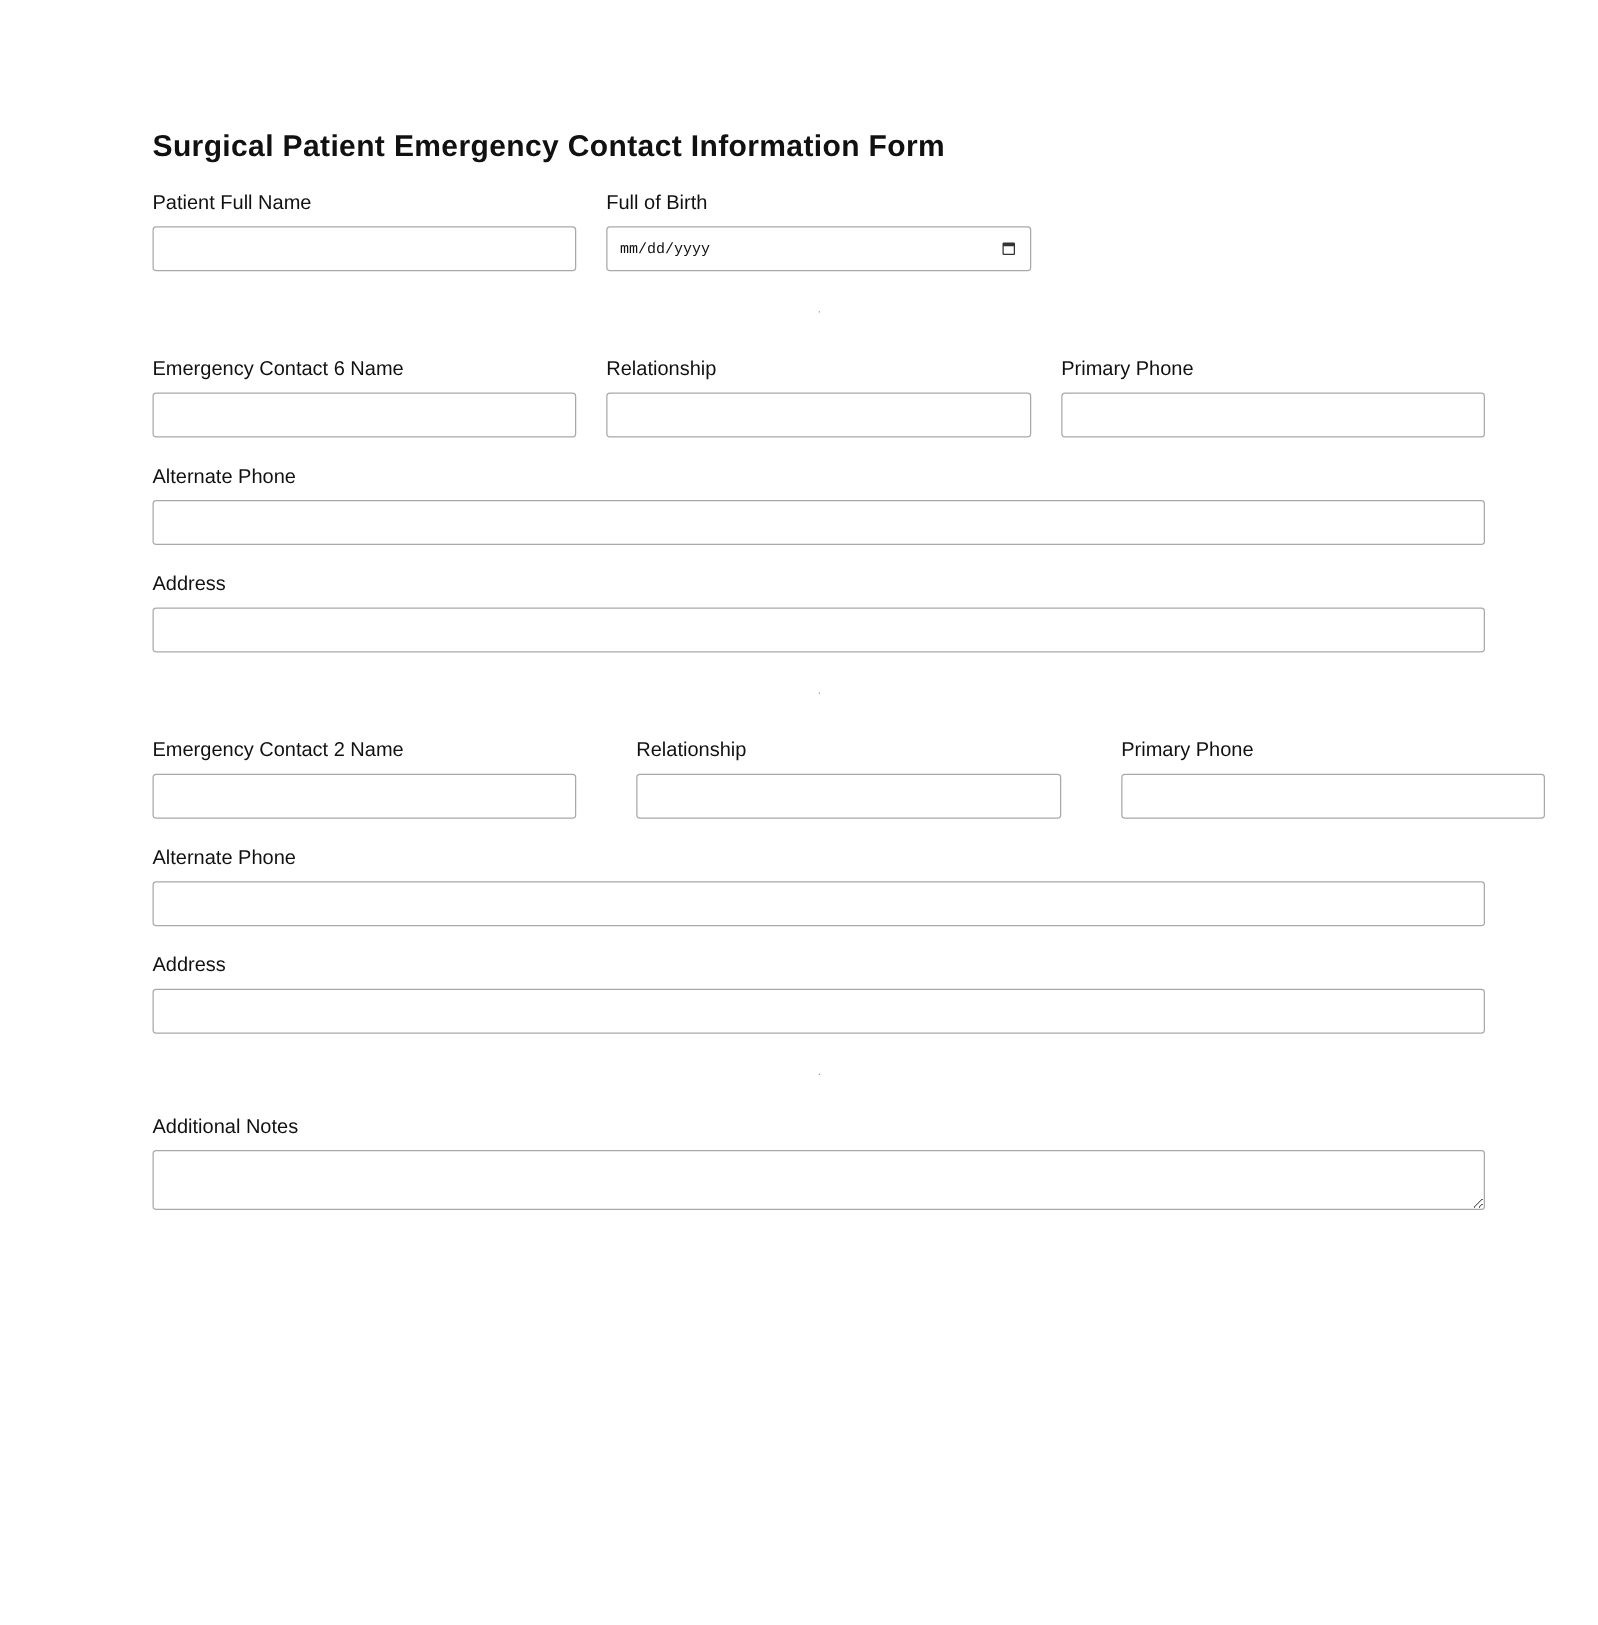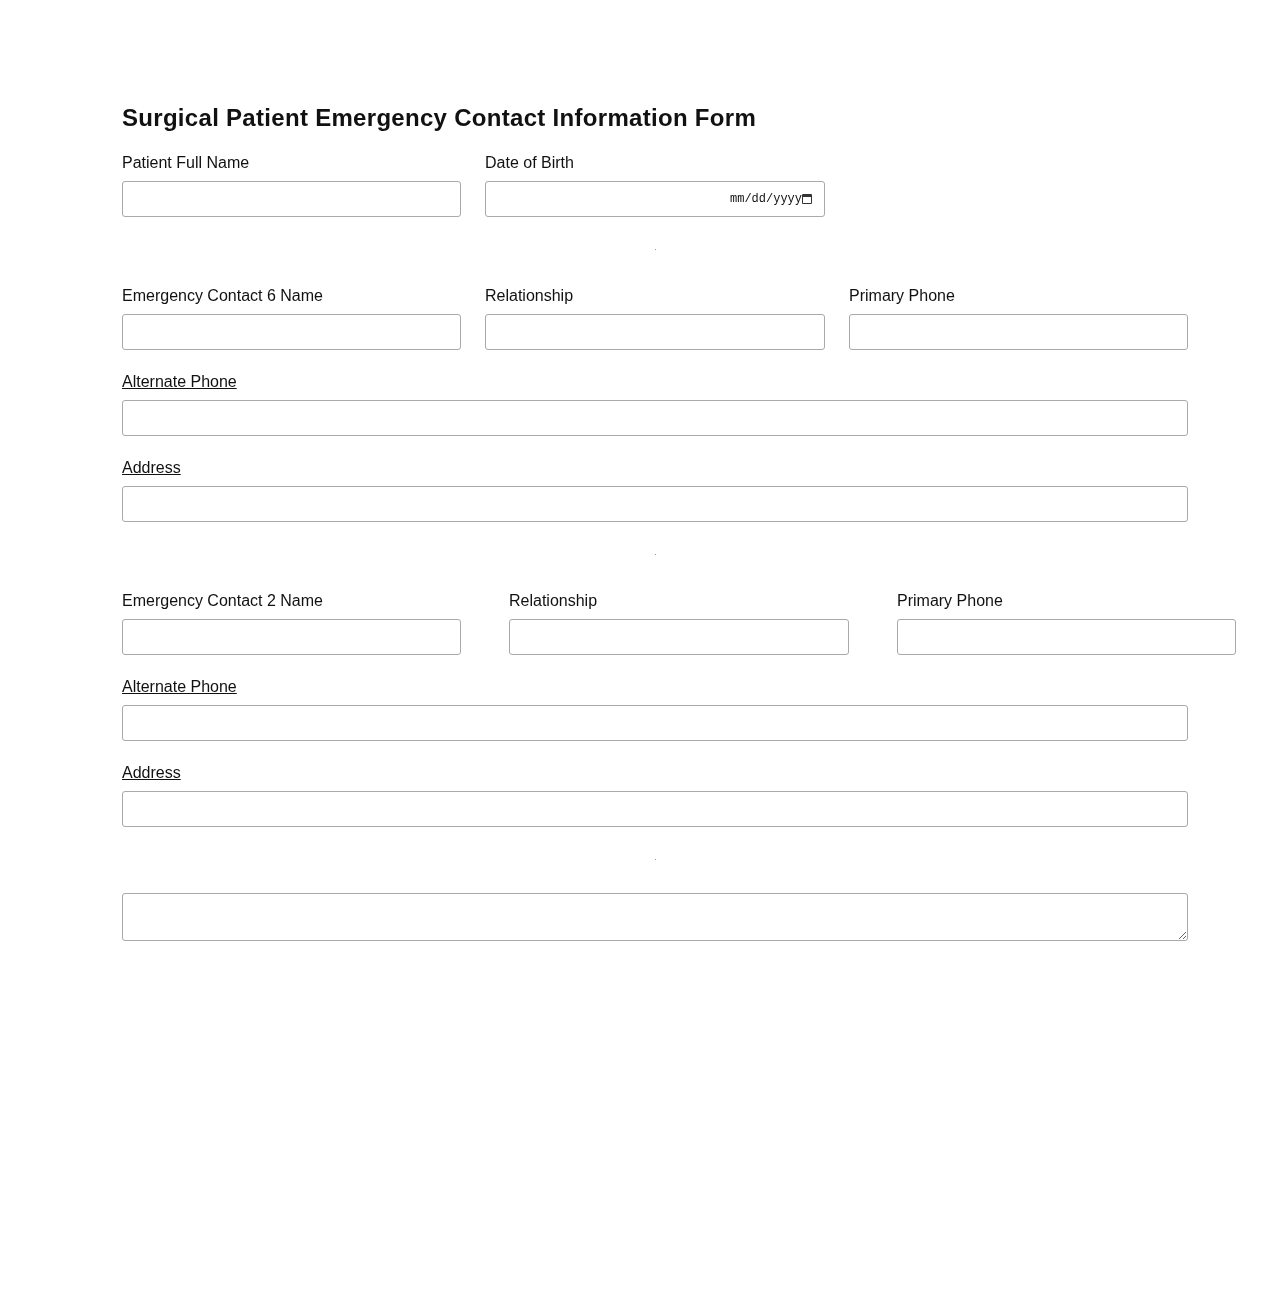--- a/index.html
+++ b/index.html
@@ -44,34 +44,34 @@
       border-radius: 3px;
       background: #fff;
       padding: 0 10px;
       font-family: "Liberation Sans", sans-serif;
       font-size: 14px;
       outline: none;
     }
     .date-input {
       display: flex;
       align-items: center;
-      justify-content: flex-end;
+      justify-content: space-between;
       font-family: "Liberation Mono", monospace;
       font-size: 12px;
       color: #111;
     }
     .cal-icon {
       width: 10px; height: 10px;
       border: 1.5px solid #333;
       border-top-width: 3px;
       border-radius: 1px;
       box-sizing: border-box;
       margin-right: 2px;
     }
-    .full { width: 100%; text-decoration: underline; }
+    .full { width: 100%; }
     .divider {
       height: 1px;
       width: 1px;
       background: #9a9a9a;
       margin: 0 auto;
     }
     textarea.input {
       height: 48px;
       resize: vertical;
       padding: 8px 10px;
@@ -83,21 +83,21 @@
 
 <div class="container">
   <h1>Surgical Patient Emergency Contact Information Form</h1>
 
   <div class="row" style="margin-top:18px;">
     <div class="field">
       <label>Patient Full Name</label>
       <input class="input" type="text" style="">
     </div>
     <div class="field">
-      <label>Date of Birth</label>
+      <label>Full of Birth</label>
       <div class="input date-input">
         <span>mm/dd/yyyy</span>
         <span class="cal-icon"></span>
       </div>
     </div>
   </div>
 
   <div class="divider" style="margin-top:32px;"></div>
 
   <div class="row" style="margin-top:37px;">
@@ -148,15 +148,16 @@
   </div>
 
   <div class="field full" style="margin-top:23px;">
     <label>Address</label>
     <input class="input" type="text" style="">
   </div>
 
   <div class="divider" style="margin-top:32px;"></div>
 
   <div class="field full" style="margin-top:33px;">
+    <label>Additional Notes</label>
     <textarea class="input" style=""></textarea>
   </div>
 </div>
 
 </body></html>

